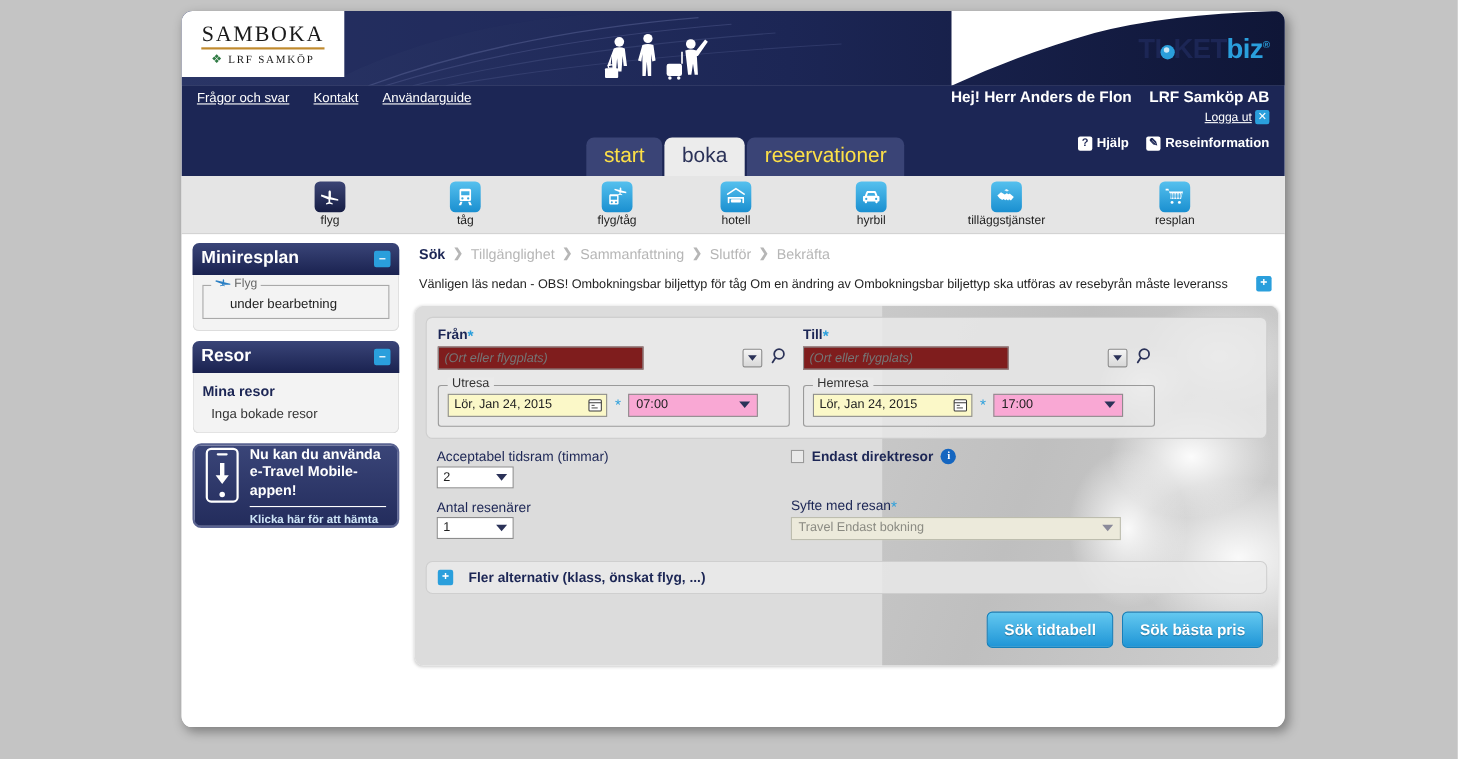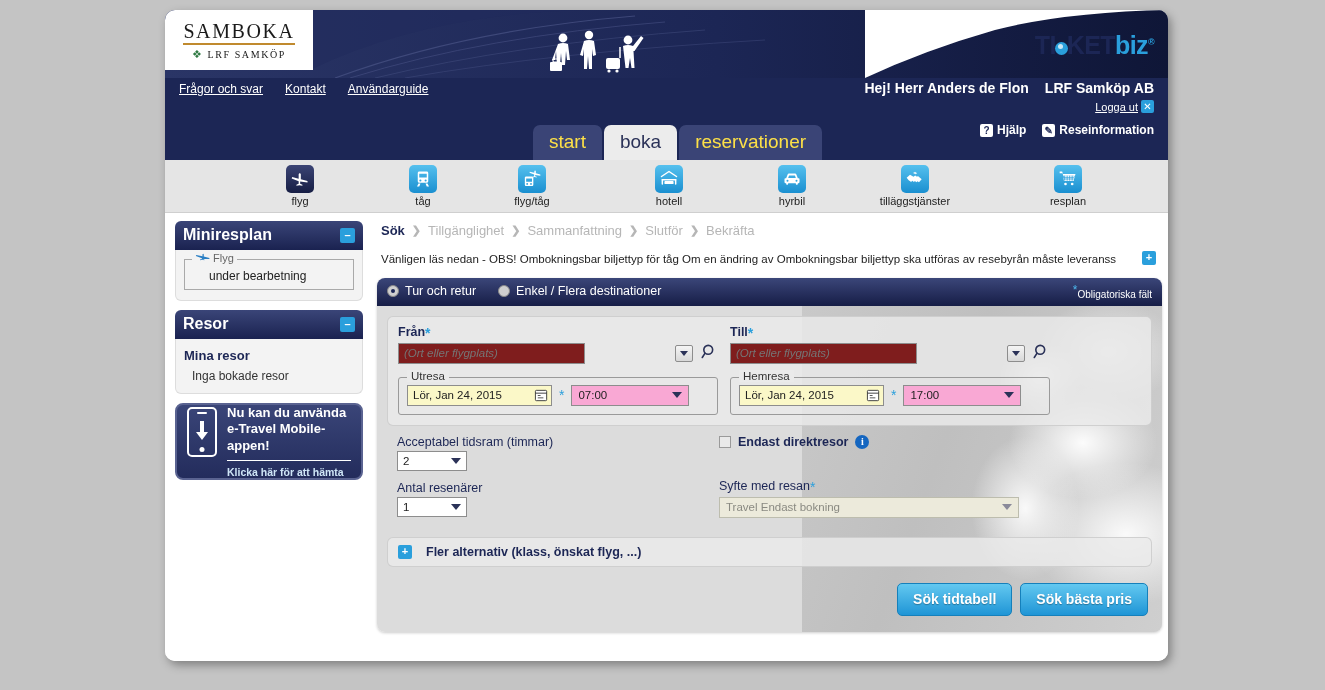--- a/index.html
+++ b/index.html
@@ -565,21 +565,21 @@
 
     <div class="icon-item" style="left:258px">
       <div class="icon-box">
         <svg width="18" height="18" viewBox="0 0 24 24" fill="#ffffff">
             <path d="M7 2h10c1.1 0 2 .9 2 2v11c0 1.1-.9 2-2 2H7c-1.1 0-2-.9-2-2V4c0-1.1.9-2 2-2zm0 3v5h10V5H7zm1.5 7.5a1.4 1.4 0 100 2.8 1.4 1.4 0 000-2.8zm7 0a1.4 1.4 0 100 2.8 1.4 1.4 0 000-2.8zM6 18l-2 4h3l1.6-4H6zm12 0h-2.6L17 22h3l-2-4z"></path>
           </svg>
       </div>
       <div class="icon-label">tåg</div>
     </div>
 
-    <div class="icon-item" style="left:367px">
+    <div class="icon-item" style="left:396px">
       <div class="icon-box">
         <svg width="20" height="20" viewBox="0 0 24 24" fill="#ffffff">
           <path d="M22 6.5l-5.4-1.4V2.8c0-.6-.4-1-.9-1s-.9.4-.9 1v1.8L9.4 3.2 9 4.4l5.6 2.2v2l-1.8.7v.9l2.4-.5 2.4.5v-.9l-1.8-.7V7.3L22 8z"></path>
           <path d="M5 9h7c.9 0 1.6.7 1.6 1.6v8.2c0 .9-.7 1.6-1.6 1.6H5c-.9 0-1.6-.7-1.6-1.6v-8.2C3.4 9.7 4.1 9 5 9zm0 2.4v3.8h7v-3.8H5zm1.2 5.4a1.1 1.1 0 100 2.2 1.1 1.1 0 000-2.2zm4.6 0a1.1 1.1 0 100 2.2 1.1 1.1 0 000-2.2z"></path>
         </svg>
       </div>
       <div class="icon-label">flyg/tåg</div>
     </div>
 
     <div class="icon-item" style="left:504px">
@@ -688,33 +688,20 @@
         <span class="crumb">Bekräfta</span>
       </div>
 
       <div class="notice">
         <div class="notice-text">Vänligen läs nedan - OBS! Ombokningsbar biljettyp för tåg Om en ändring av Ombokningsbar biljettyp ska utföras av resebyrån måste leveranss</div>
         <div class="plus-btn">+</div>
       </div>
 
       <div class="search-card">
 
-        <div class="card-head">
-          <div class="radio-opt">
-            <span class="radio on"></span>
-            <span>Tur och retur</span>
-          </div>
-          <div class="radio-opt">
-            <span class="radio"></span>
-            <span>Enkel / Flera destinationer</span>
-          </div>
-          <div class="required-note">
-            <span class="star">*</span><span>Obligatoriska fält</span>
-          </div>
-        </div>
 
         <div class="card-body">
           <div class="clouds"></div>
 
           <div class="row-block">
             <div class="two-col">
 
               <div class="col">
                 <div class="fld-label">
                   <span>Från</span><span class="star">*</span>

